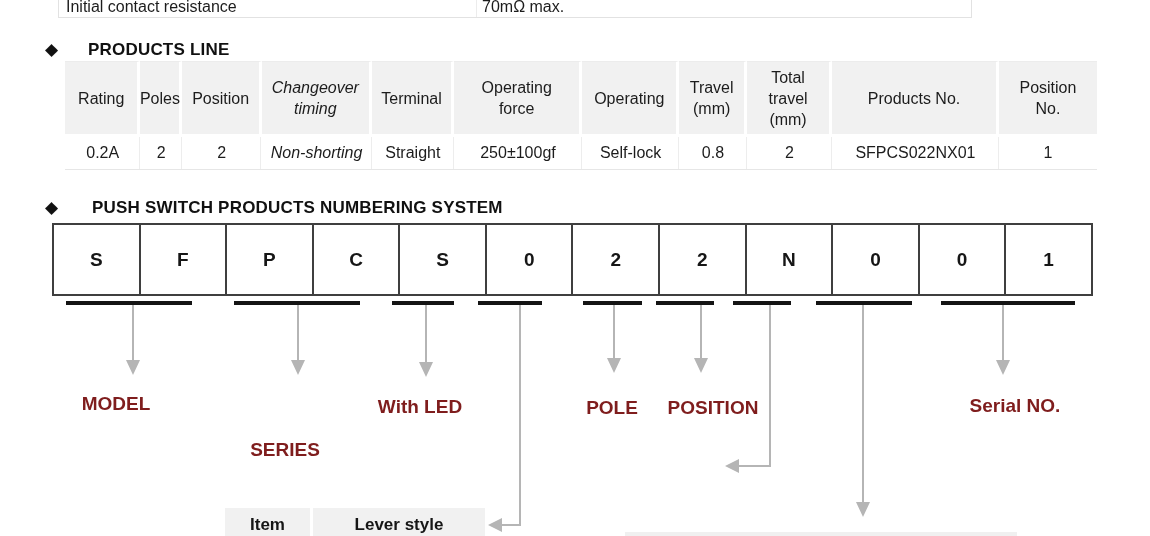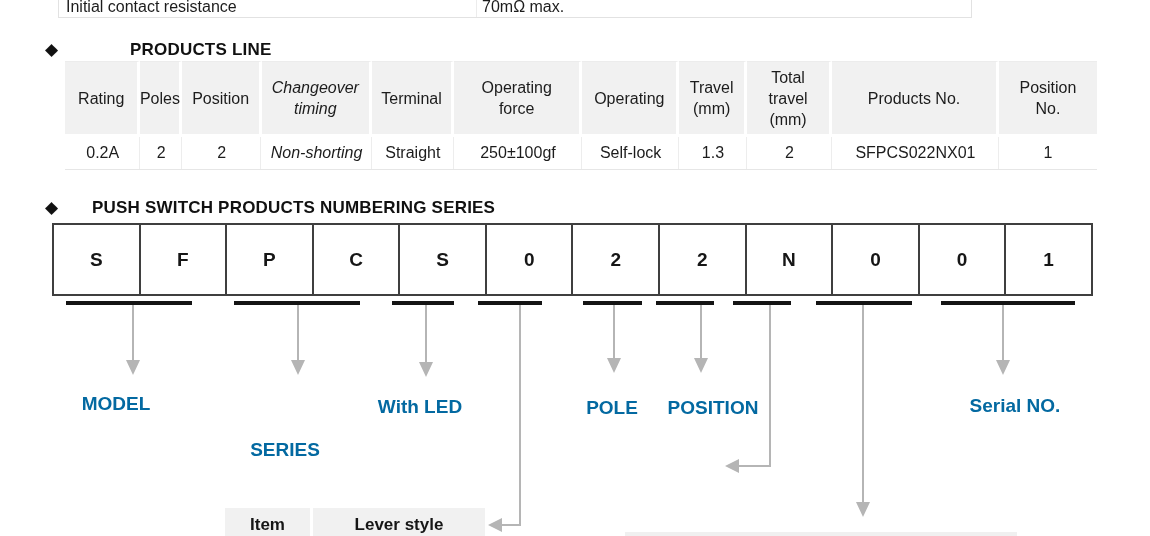--- a/index.html
+++ b/index.html
@@ -40,21 +40,21 @@
   .ubar{position:absolute;top:301px;height:4px;background:#141414;}
   
   .stem{position:absolute;width:2px;background:#b5b5b5;}
   .hseg{position:absolute;height:2px;background:#b5b5b5;}
   .ah-down{position:absolute;width:0;height:0;border-left:7px solid transparent;
            border-right:7px solid transparent;border-top:15px solid #b5b5b5;}
   .ah-left{position:absolute;width:0;height:0;border-top:7px solid transparent;
            border-bottom:7px solid transparent;border-right:14px solid #b5b5b5;}
   
   .callout{position:absolute;transform:translateX(-50%);font-size:19px;font-weight:bold;
-           white-space:nowrap;color:#0369a1;text-align:center;}
+           white-space:nowrap;color:#7f1d1d;text-align:center;}
   
   .lever-table{position:absolute;left:225px;top:508px;display:flex;column-gap:3px;}
   .lever-cell{background:#f1f1f1;height:34px;display:flex;align-items:center;justify-content:center;
               font-size:17px;font-weight:bold;color:#161616;}
   .lever-c0{width:85px;} .lever-c1{width:172px;}
   .bottom-sliver{position:absolute;left:625px;top:532px;width:392px;height:8px;background:#f0f0f0;}
 </style>
 </head>
 <body>
 
@@ -63,21 +63,21 @@
   <div>
     <div class="vline" style="left:58px;top:0;height:17px;"></div>
     <div class="vline" style="left:476px;top:0;height:17px;background:#ececec;"></div>
     <div class="vline" style="left:971px;top:0;height:17px;"></div>
     <div class="hline" style="left:58px;top:17px;width:914px;"></div>
     <span class="spec-text" style="left:66px;top:-2px;">Initial contact resistance</span>
     <span class="spec-text" style="left:482px;top:-2px;">70mΩ max.</span>
   </div>
 
   <span class="bullet" style="left:45px;top:41px;">◆</span>
-  <span class="sec-title" style="left:88px;top:40px;margin-left:42px;">PRODUCTS LINE</span>
+  <span class="sec-title" style="left:88px;top:40px;">PRODUCTS LINE</span>
 
   <div class="ptable">
     <div class="prow">
       <div class="th c0">Rating</div>
       <div class="th c1">Poles</div>
       <div class="th c2">Position</div>
       <div class="th c3">Changeover
 timing</div>
       <div class="th c4">Terminal</div>
       <div class="th c5">Operating
@@ -93,29 +93,29 @@
 No.</div>
     </div>
     <div class="prow prow-data">
       <div class="td c0">0.2A</div>
       <div class="td c1">2</div>
       <div class="td c2">2</div>
       <div class="td c3">Non-shorting</div>
       <div class="td c4">Straight</div>
       <div class="td c5">250±100gf</div>
       <div class="td c6">Self-lock</div>
-      <div class="td c7">1.3</div>
+      <div class="td c7">0.8</div>
       <div class="td c8">2</div>
       <div class="td c9">SFPCS022NX01</div>
       <div class="td c10">1</div>
     </div>
   </div>
 
   <span class="bullet" style="left:45px;top:199px;">◆</span>
-  <span class="sec-title" style="left:92px;top:198px;">PUSH SWITCH PRODUCTS NUMBERING SERIES</span>
+  <span class="sec-title" style="left:92px;top:198px;">PUSH SWITCH PRODUCTS NUMBERING SYSTEM</span>
 
   <div class="code-row">
     <div class="code-box">S</div>
     <div class="code-box">F</div>
     <div class="code-box">P</div>
     <div class="code-box">C</div>
     <div class="code-box">S</div>
     <div class="code-box">0</div>
     <div class="code-box">2</div>
     <div class="code-box">2</div>

